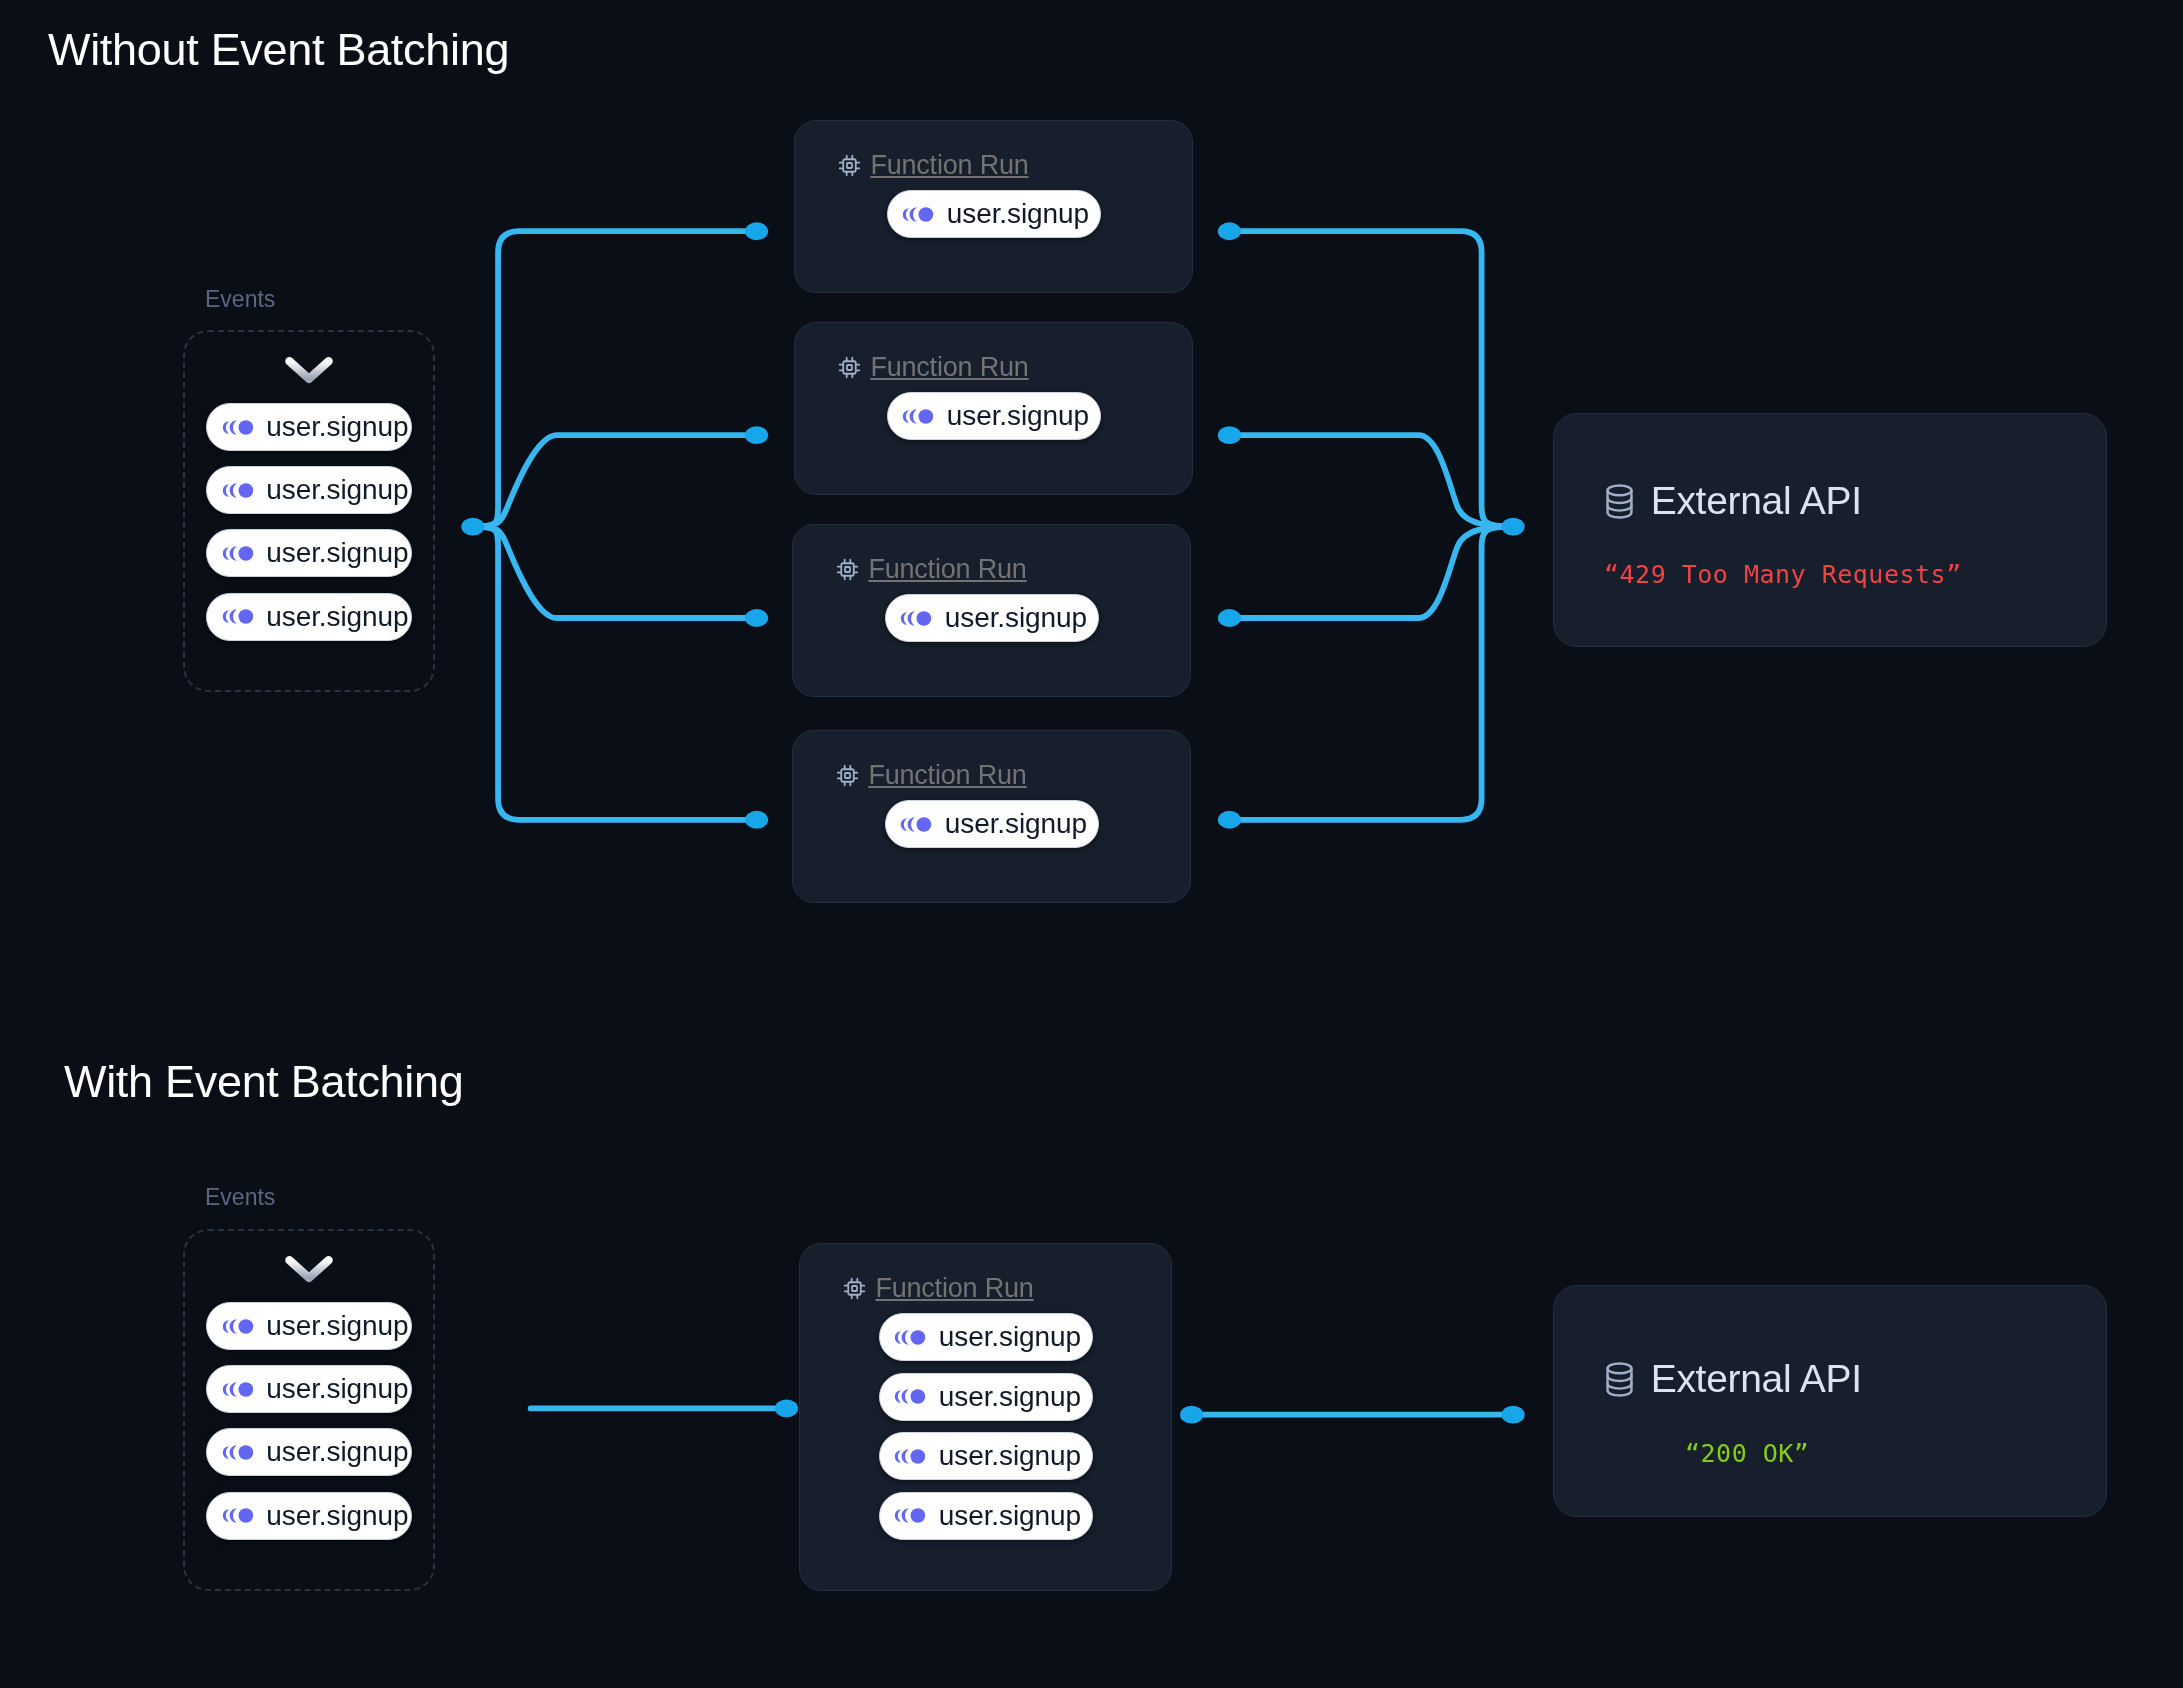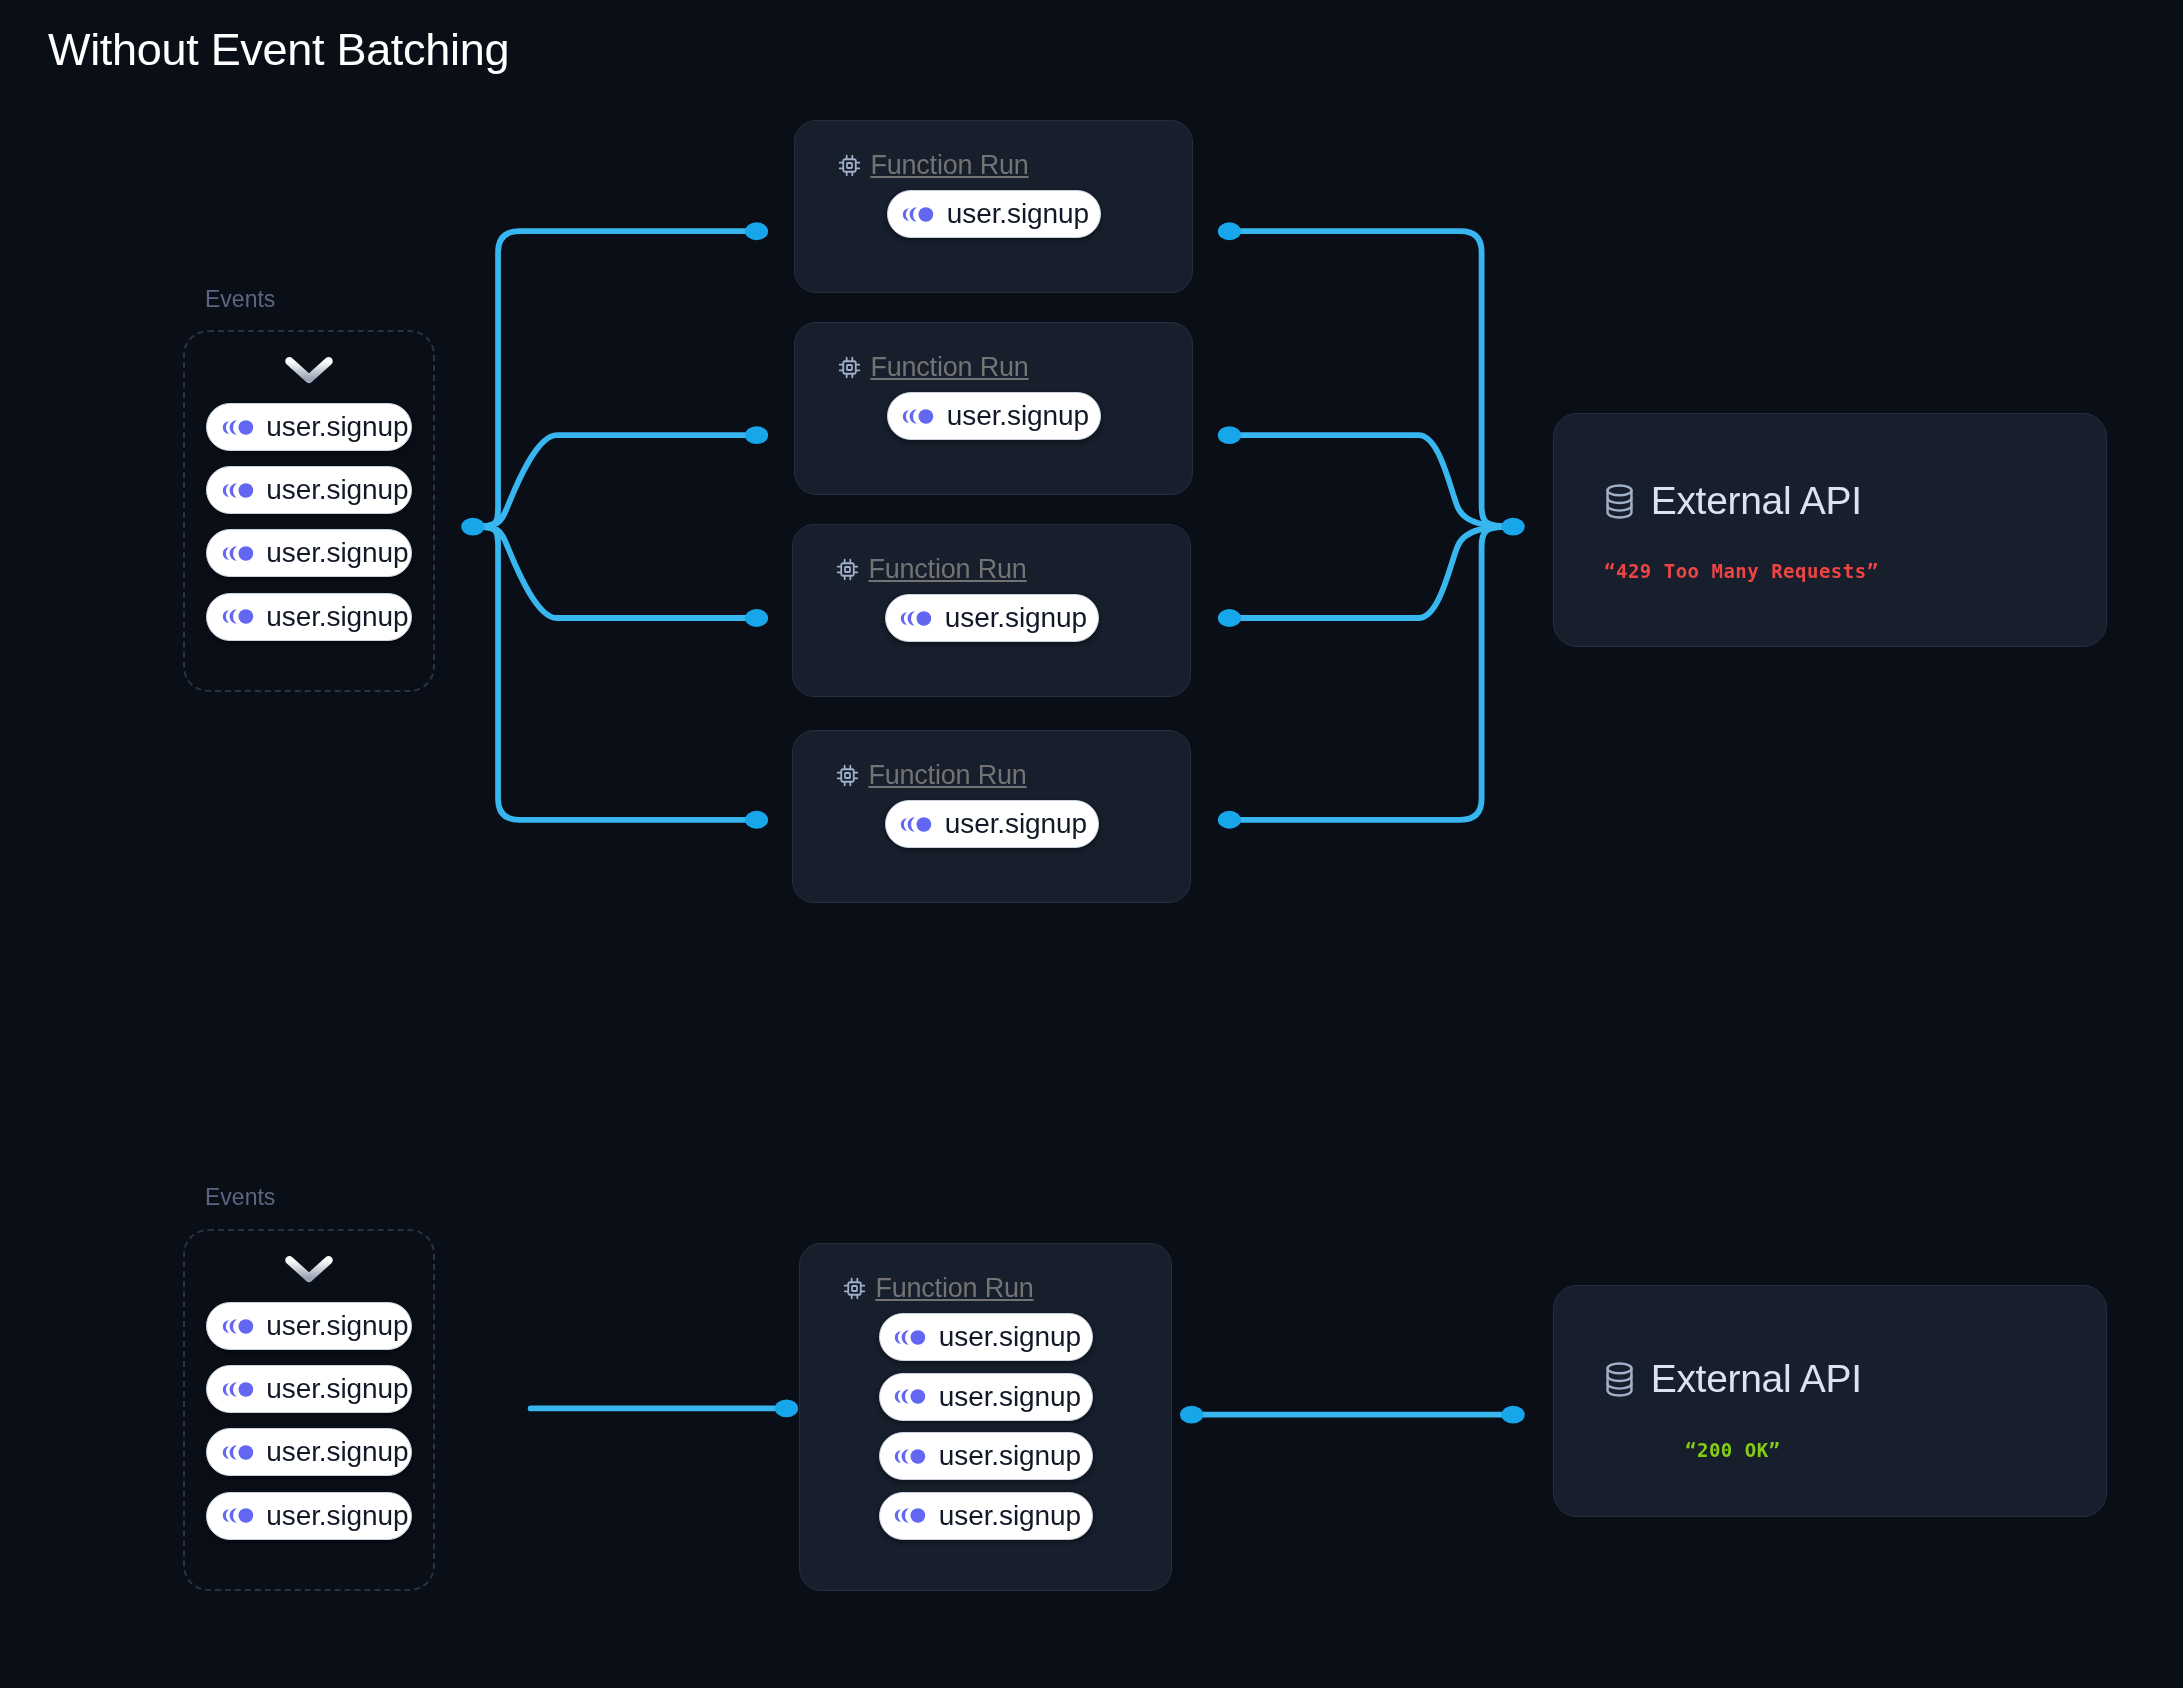--- a/index.html
+++ b/index.html
@@ -89,21 +89,21 @@
     display:flex;align-items:center;gap:13.7px;
     position:absolute;left:48px;
   }
   .api-head .db-icon{width:35px;height:37px;display:block;}
   .api-head .api-title{
     color:#dbe3ee;font-size:39px;font-weight:400;white-space:nowrap;letter-spacing:-0.3px;
   }
   .api-status{
     position:absolute;left:50px;
     font-family:"DejaVu Sans Mono","Liberation Mono",monospace;
-    font-size:19px;white-space:nowrap;letter-spacing:0.5px;font-weight:bold;
+    font-size:25px;white-space:nowrap;letter-spacing:0.5px;
   }
 
   
   .wires{position:absolute;left:0;top:0;width:2183px;height:1689px;pointer-events:none;}
 </style>
 </head>
 <body>
 
 <div class="stage">
 
@@ -283,20 +283,21 @@
   <div class="api-card" style="left:1553px;top:413px;width:554px;height:234px;">
     <div class="api-head" style="top:65px;">
       <svg class="db-icon" viewBox="0 0 66 70" width="35" height="37">
           <use href="#ic-db"></use>
         </svg>
       <span class="api-title">External API</span>
     </div>
     <div class="api-status" style="top:146px;color:#ef4444;">“429 Too Many Requests”</div>
   </div>
 
+  <div id="title-with" class="sec-title">With Event Batching</div>
 
   <div class="events-caption" style="left:175px;top:1184px;">Events</div>
 
   <div class="events-box" style="left:183px;top:1229px;width:252px;height:362px;">
     <svg class="chev" viewBox="0 0 92 54" width="48" height="28">
         <use href="#ic-chev"></use>
       </svg>
 
     <div class="pill">
       <svg class="ev-icon" viewBox="0 0 62 40" width="33" height="21">

